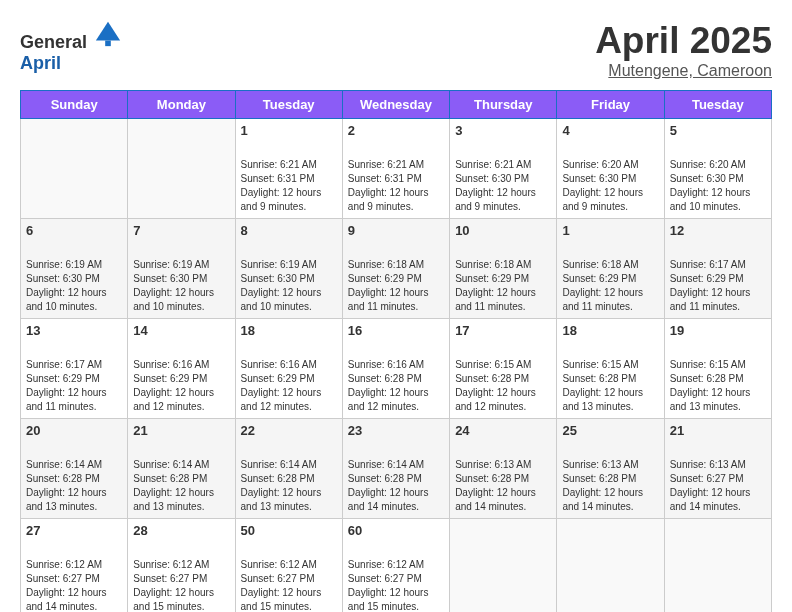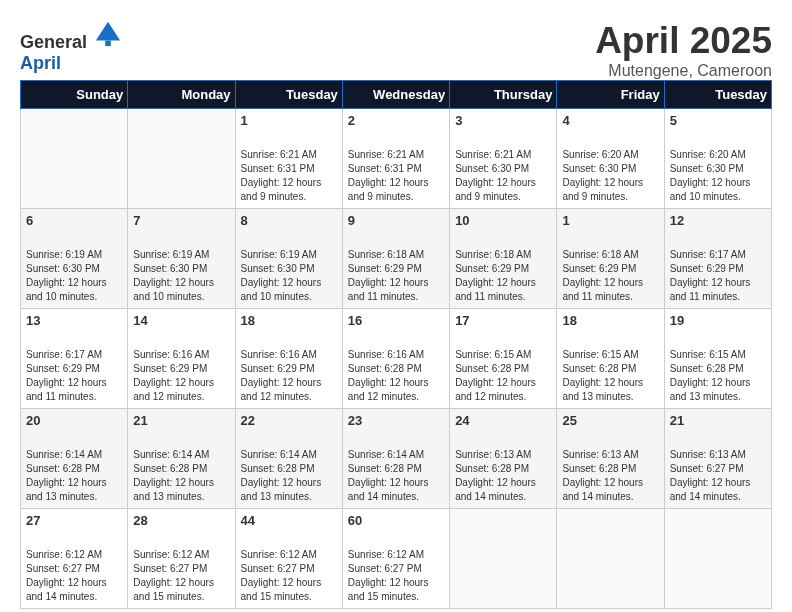--- a/index.html
+++ b/index.html
@@ -7,20 +7,21 @@
       font-family: Arial, sans-serif;
       background: #fff;
       width: 792px;
       min-height: 612px;
       padding: 20px;
     }
     .header-area {
       display: flex;
       justify-content: space-between;
       align-items: flex-start;
+      margin-bottom: 10px;
     }
     .logo {
       display: flex;
       align-items: center;
     }
     .logo-text-general {
       font-size: 18px;
       font-weight: bold;
       color: #333;
     }
@@ -38,33 +39,34 @@
       text-align: right;
     }
     .month-title {
       font-size: 37px;
       font-weight: bold;
       color: #333;
     }
     .location-title {
       font-size: 16px;
       color: #555;
+      text-decoration: underline;
     }
     .calendar {
       width: 100%;
       border-collapse: collapse;
       border: 1px solid #ccc;
     }
     .calendar th {
-      background-color: #0f172a;
+      background-color: #8b5cf6;
       color: #fff;
       font-size: 13px;
       font-weight: bold;
       padding: 6px 4px;
-      text-align: right;
+      text-align: center;
       border: 1px solid #1a6fc4;
     }
     .calendar td {
       vertical-align: top;
       border: 1px solid #ccc;
       padding: 4px 5px;
       font-size: 10.5px;
       color: #333;
       width: calc(100% / 7);
       height: 80px;
@@ -243,21 +245,21 @@
       <tr>
         <td>
           <span class="day-number">27</span>
           <div class="day-info">Sunrise: 6:12 AM<br>Sunset: 6:27 PM<br>Daylight: 12 hours and 14 minutes.</div>
         </td>
         <td>
           <span class="day-number">28</span>
           <div class="day-info">Sunrise: 6:12 AM<br>Sunset: 6:27 PM<br>Daylight: 12 hours and 15 minutes.</div>
         </td>
         <td>
-          <span class="day-number">44</span>
+          <span class="day-number">50</span>
           <div class="day-info">Sunrise: 6:12 AM<br>Sunset: 6:27 PM<br>Daylight: 12 hours and 15 minutes.</div>
         </td>
         <td>
           <span class="day-number">60</span>
           <div class="day-info">Sunrise: 6:12 AM<br>Sunset: 6:27 PM<br>Daylight: 12 hours and 15 minutes.</div>
         </td>
         <td class="empty-cell"></td>
         <td class="empty-cell"></td>
         <td class="empty-cell"></td>
       </tr>

